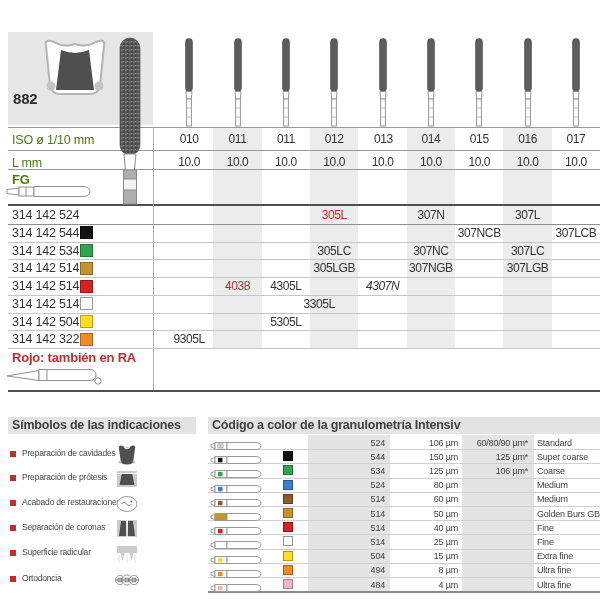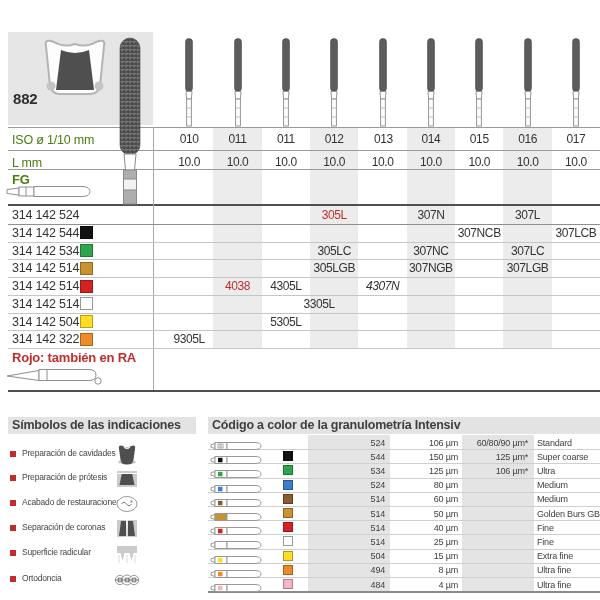--- a/index.html
+++ b/index.html
@@ -316,21 +316,21 @@
       <div class="granicon" style="top: 465.4px;"><svg width="52" height="10" viewBox="0 0 52 10">
           <path d="M1 3.8 L5 2.5 L5 7.5 L1 6.2 Z" fill="#fff" stroke="#999"></path>
           <rect x="5" y="1.5" width="12" height="7" fill="#fff" stroke="#999"></rect>
           <rect x="8" y="2.8" width="4.5" height="4.5" fill="#2ea44c"></rect>
           <path d="M17 1.5 L45 1.5 Q51 1.5 51 5 Q51 8.5 45 8.5 L17 8.5 Z" fill="#fff" stroke="#999"></path>
         </svg></div>
       <div class="granswatch" style="top: 465.4px; background: rgb(46, 164, 76);"></div>
       <div class="grantxt gr-right" style="left: 305px; top: 465.9px; width: 80px;">534</div>
       <div class="grantxt gr-right" style="left: 398px; top: 465.9px; width: 60px;">125 µm</div>
       <div class="grantxt gr-right" style="left: 460px; top: 465.9px; width: 68px;">106 µm*</div>
-      <div class="grantxt" style="left: 537px; top: 465.9px;">Ultra</div>
+      <div class="grantxt" style="left: 537px; top: 465.9px;">Coarse</div>
       <div class="granline" style="top: 463.4px;"></div>
       <div class="granicon" style="top: 479.6px;"><svg width="52" height="10" viewBox="0 0 52 10">
           <path d="M1 3.8 L5 2.5 L5 7.5 L1 6.2 Z" fill="#fff" stroke="#999"></path>
           <rect x="5" y="1.5" width="12" height="7" fill="#fff" stroke="#999"></rect>
           <rect x="8" y="2.8" width="4.5" height="4.5" fill="#3b7ed0"></rect>
           <path d="M17 1.5 L45 1.5 Q51 1.5 51 5 Q51 8.5 45 8.5 L17 8.5 Z" fill="#fff" stroke="#999"></path>
         </svg></div>
       <div class="granswatch" style="top: 479.6px; background: rgb(59, 126, 208);"></div>
       <div class="grantxt gr-right" style="left: 305px; top: 480.1px; width: 80px;">524</div>
       <div class="grantxt gr-right" style="left: 398px; top: 480.1px; width: 60px;">80 µm</div>

